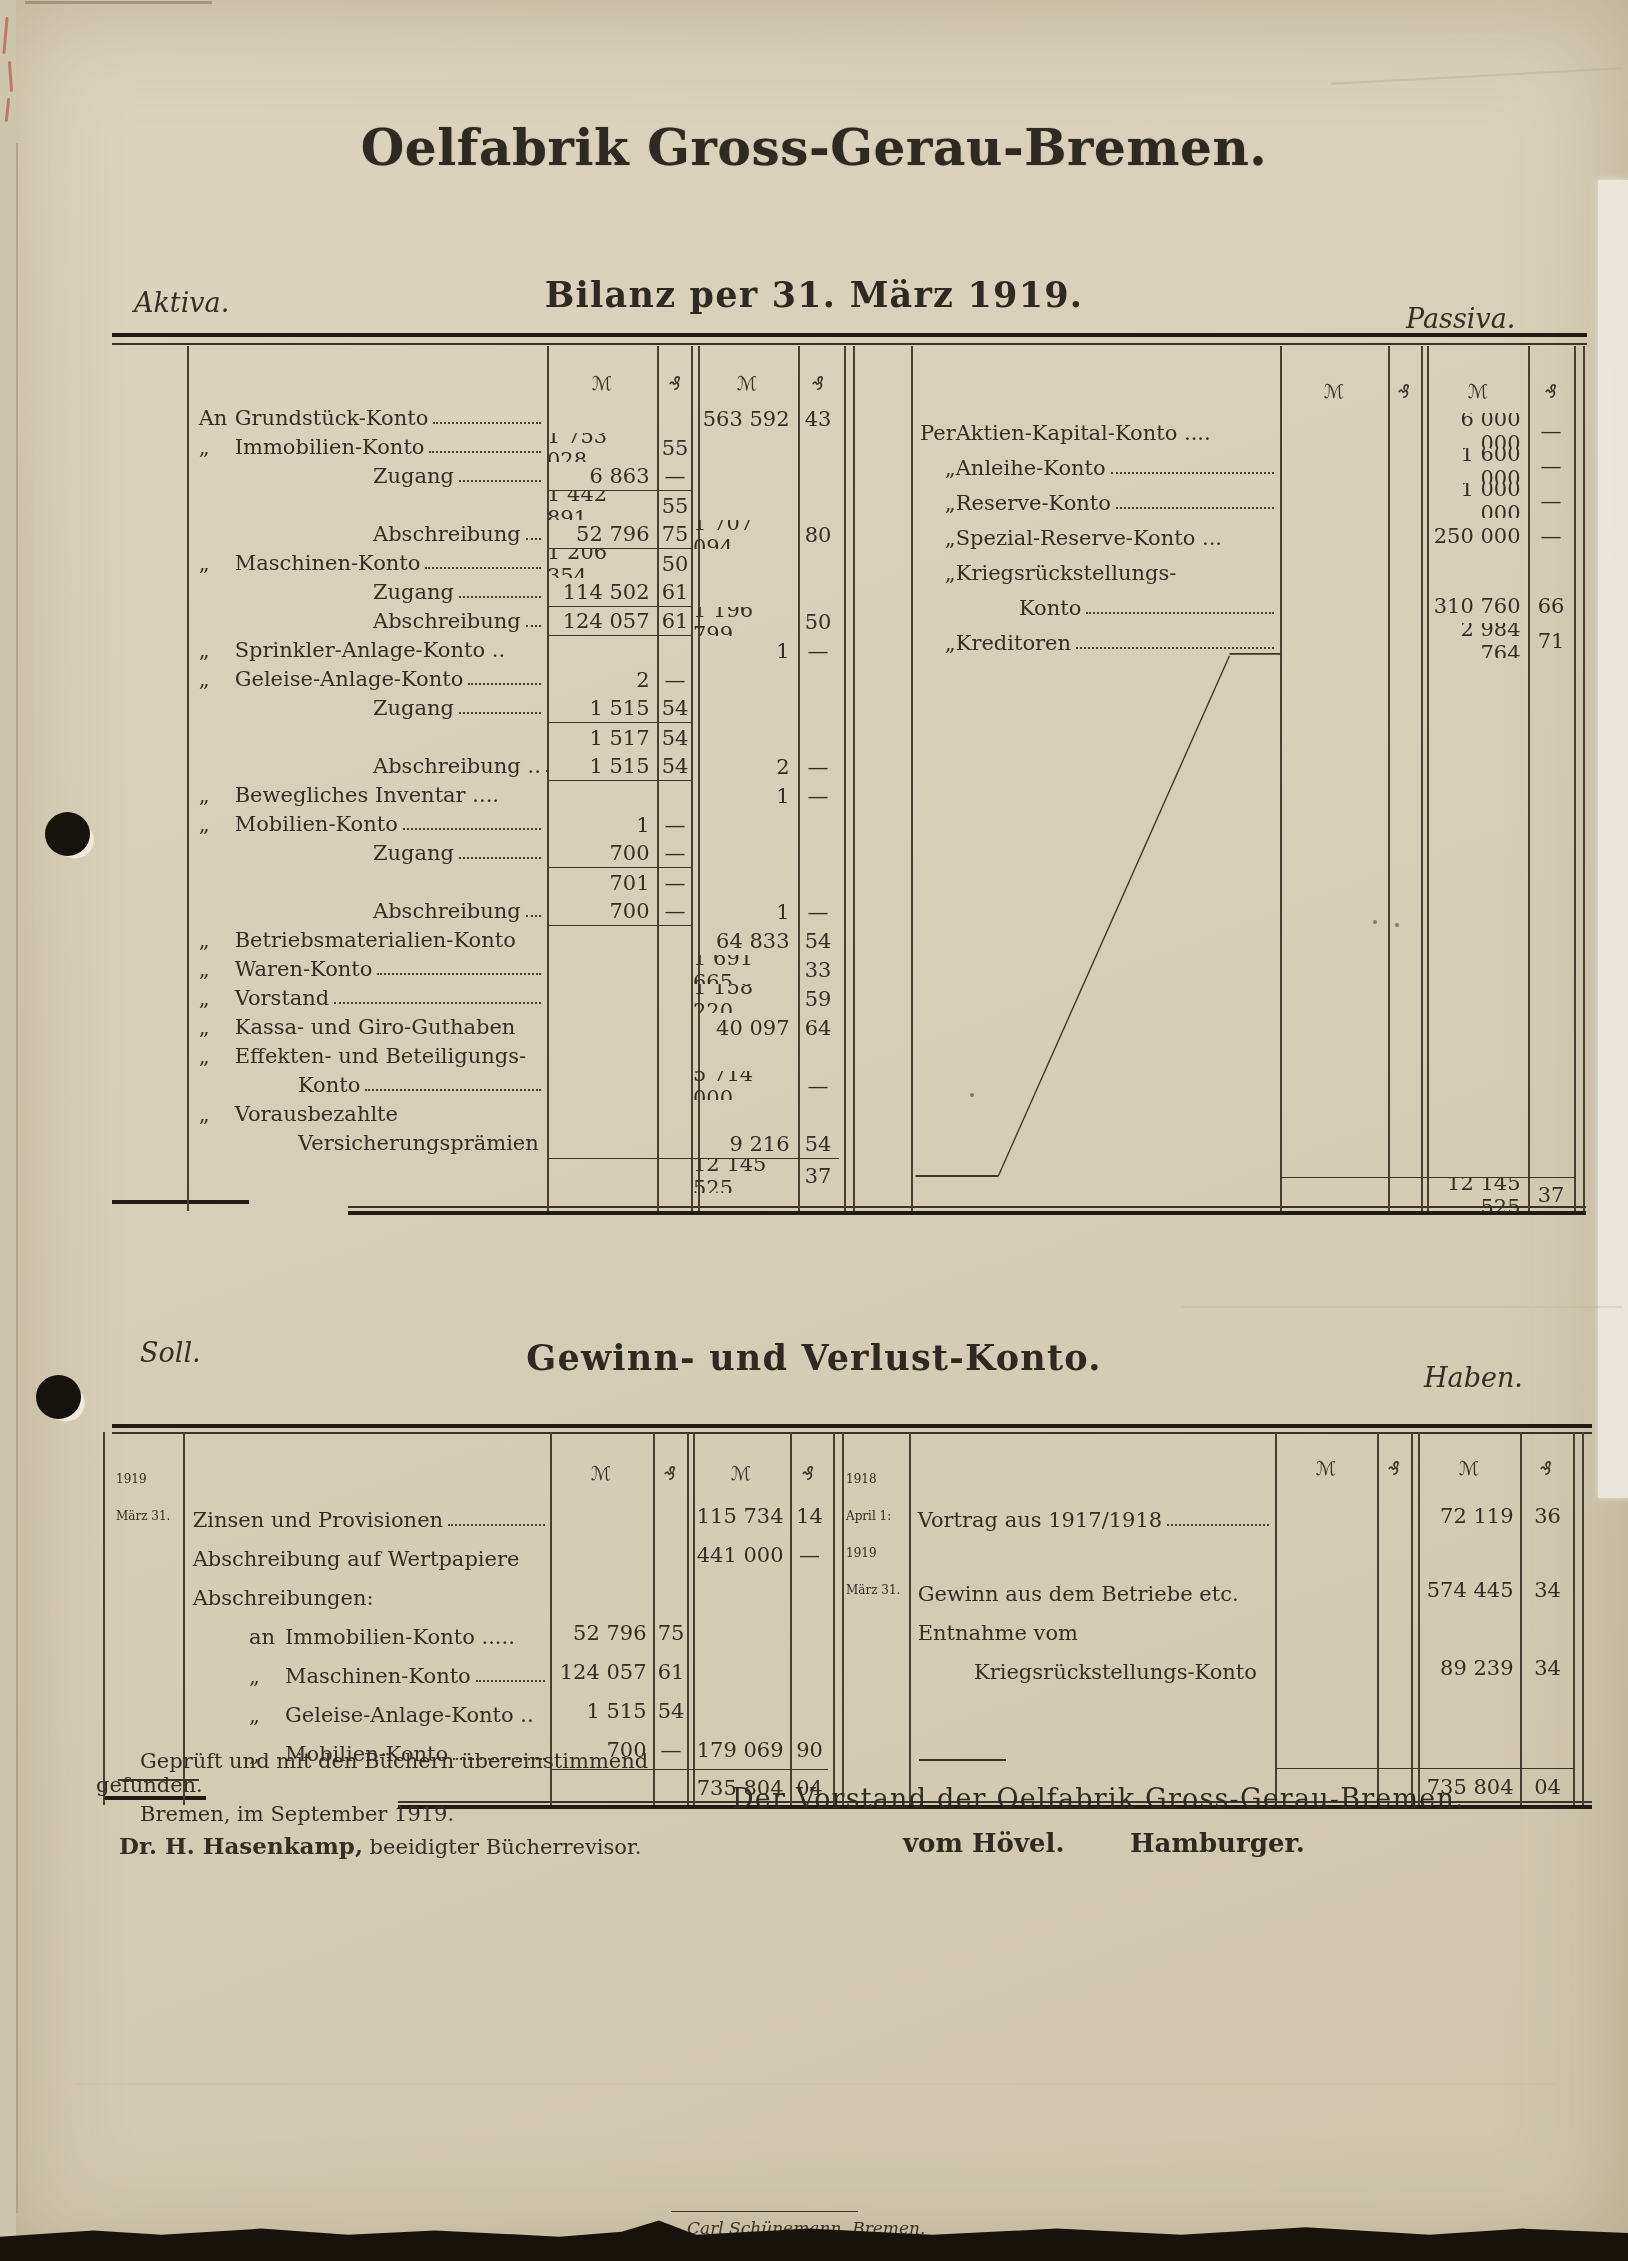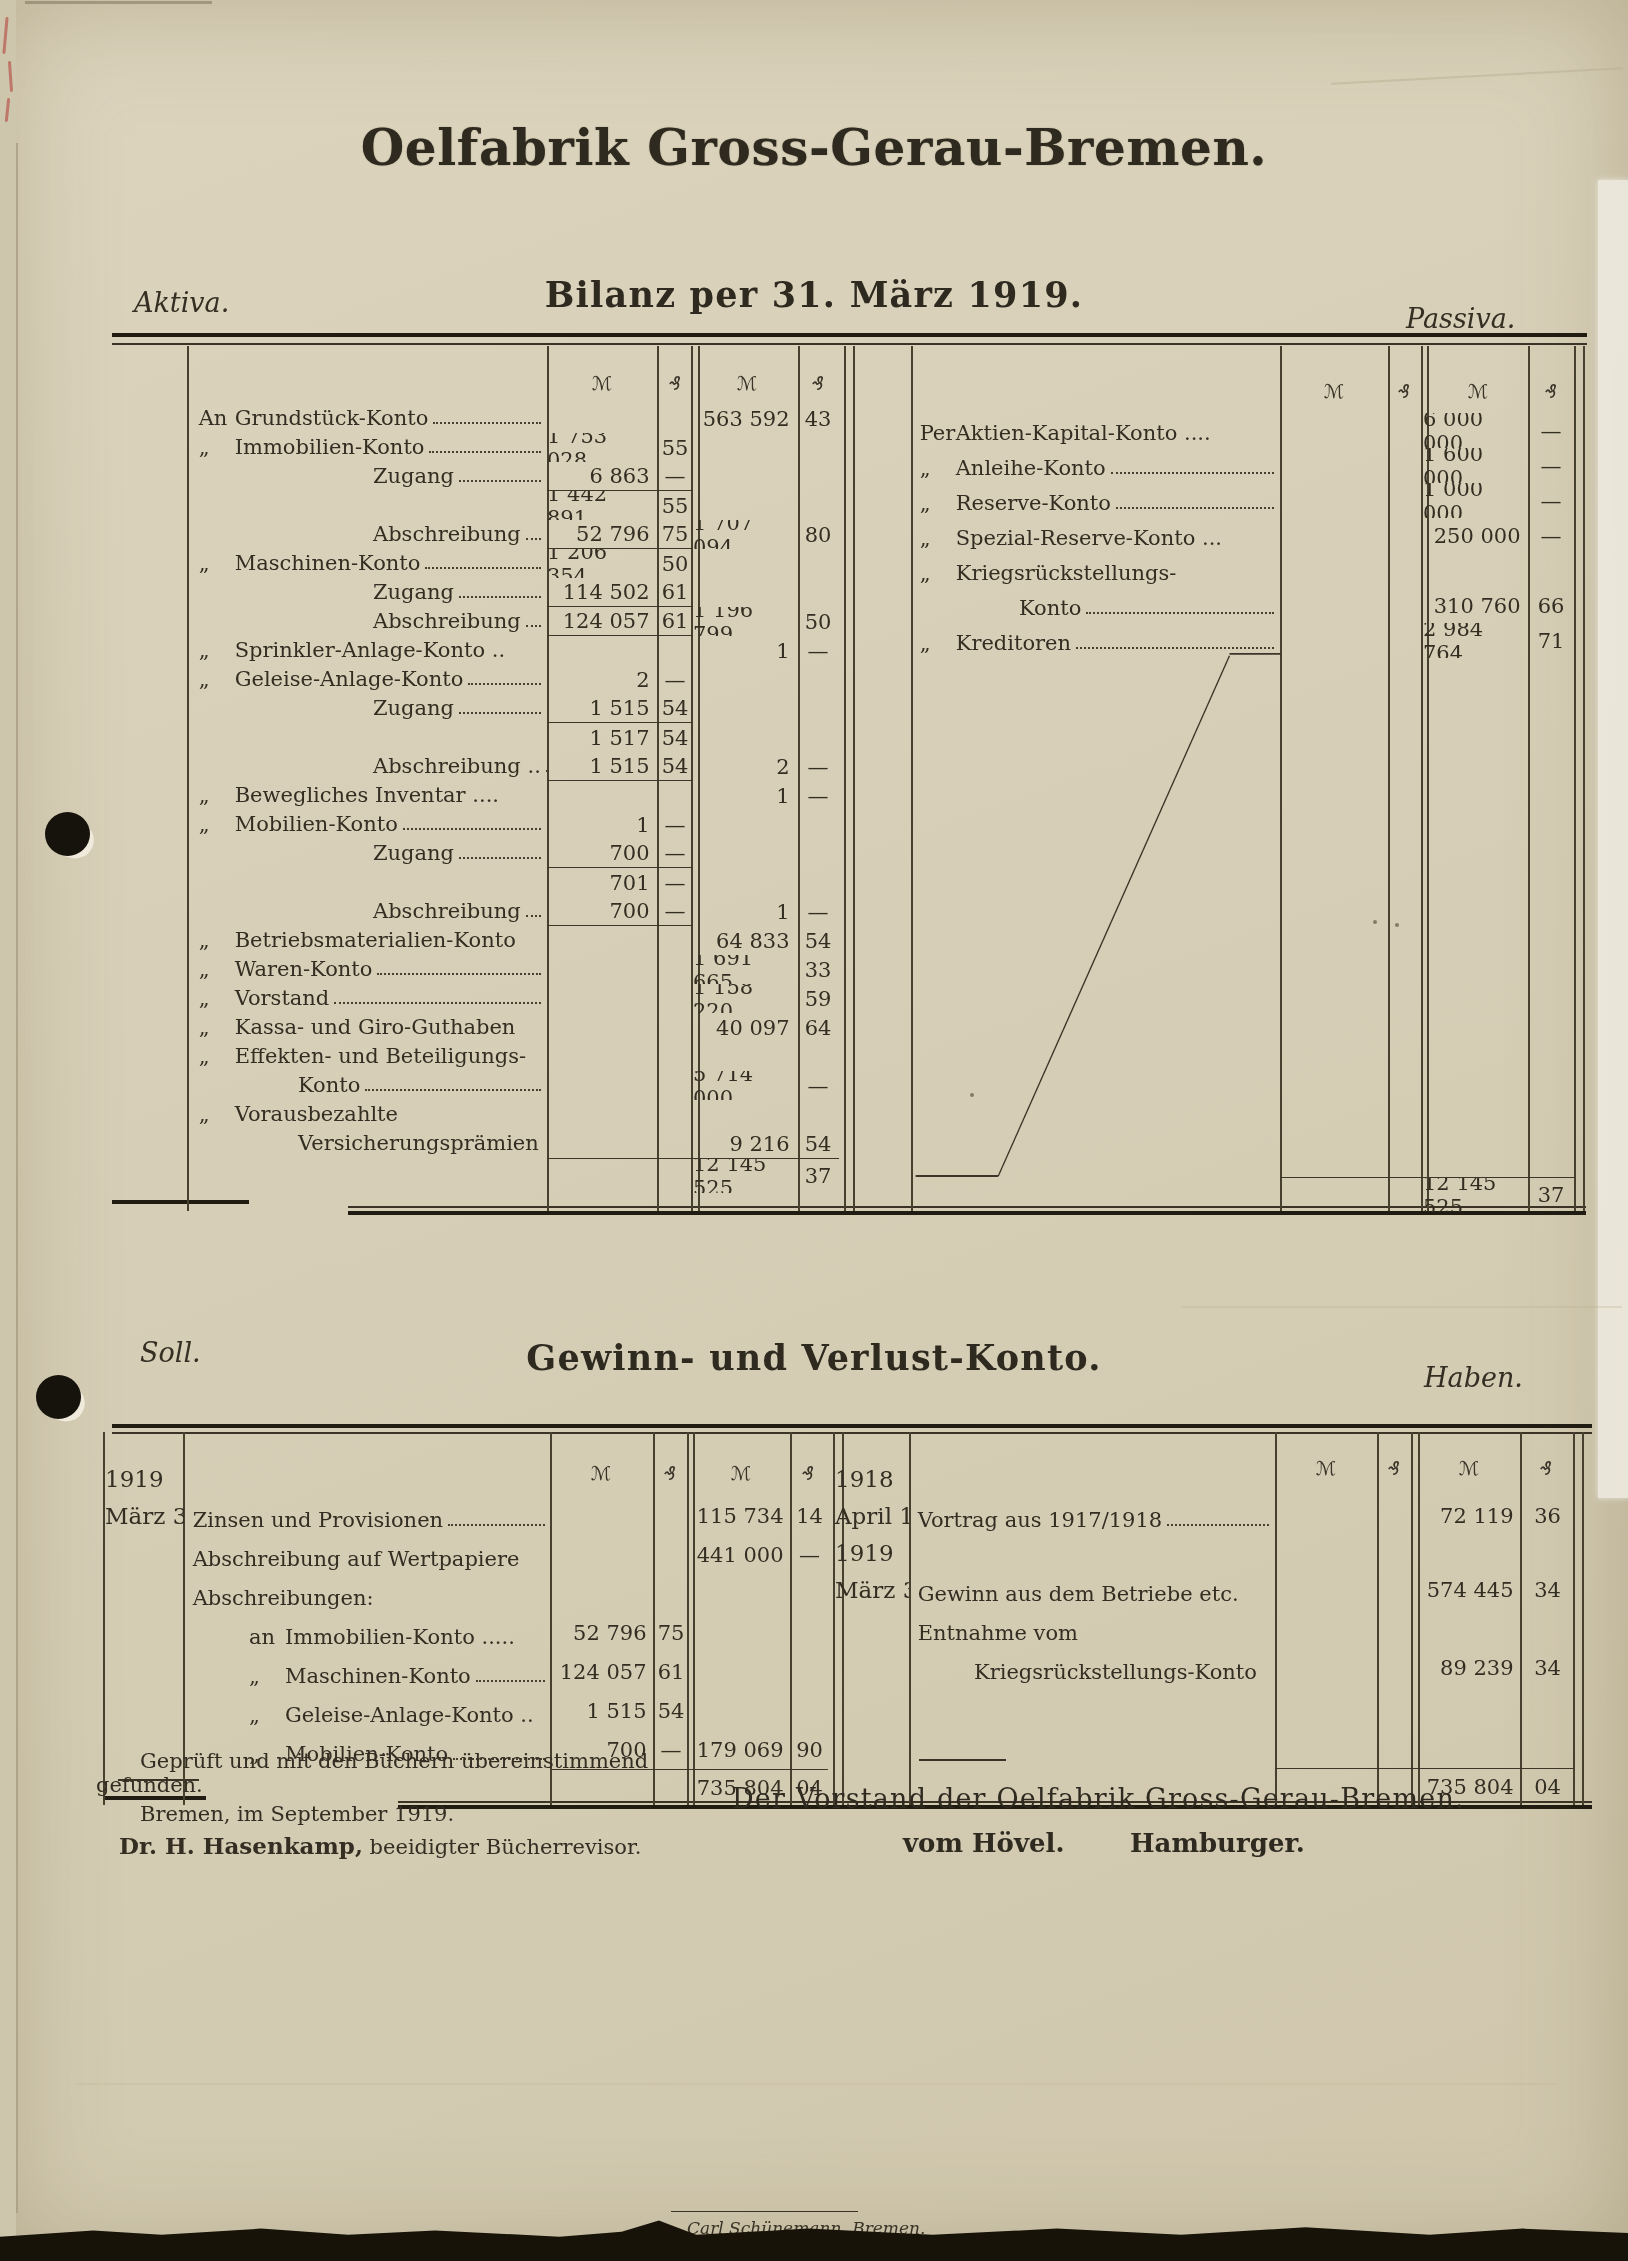--- a/index.html
+++ b/index.html
@@ -28,34 +28,34 @@
   .hr-heavy{height:4.4px;background:#211c12;}
   .hr-thin{height:1.6px;background:#3a3326;}
   .vr{width:1.6px;background:#48402f;}
   
   .cur{font-size:19px;font-style:italic;font-family:"DejaVu Sans","DejaVu Serif",sans-serif;
     color:#3a3328;transform:translateX(-50%);}
   
   .rows{position:absolute;}
   .trow{display:grid;}
   .rows.a .trow{grid-template-columns:357px 110px 36px 104px 42px;height:29px;}
-  .rows.p .trow{grid-template-columns:369px 108px 35px 105px 46px;height:35px;}
+  .rows.p .trow{grid-template-columns:369px 108px 35px 105px 46px;height:35px;text-align:right;}
   .rows.s .trow{grid-template-columns:81px 367px 103px 34px 103px 37px;height:39px;}
   .rows.h .trow{grid-template-columns:76px 366px 103px 37px 106px 53px;height:39px;}
   .c{display:flex;align-items:center;font-size:21px;color:#332d22;overflow:hidden;}
   .num{justify-content:flex-end;padding-right:7.5px;}
   .sp,.mp{justify-content:center;padding-right:0;}
   .desc{padding-left:8.7px;align-items:flex-end;padding-bottom:3.1px;}
   .desc.i1{padding-left:65px;}
   .desc.i2{padding-left:108px;}
   .desc.i3{padding-left:183px;}
   .pre{flex:none;min-width:36px;}
   .lbl{white-space:nowrap;}
   .leader{flex:1 1 auto;min-width:11.2px;height:0;border-bottom:2.5px dotted #473f2f;margin:0 6.2px 6.2px 5px;}
-  .date{font-size:23px;justify-content:flex-start;padding-left:2px;white-space:nowrap;}
+  .date{font-size:12px;justify-content:flex-start;padding-left:13px;white-space:nowrap;}
   .ub{border-bottom:1.9px solid #3d3628;}
   .trow.total .num{border-top:1.9px solid #3d3628;}
   
   .foot{font-size:21px;color:#332d22;}
   .bold{font-weight:bold;}
   .board-head{font-size:27px;font-weight:normal;letter-spacing:1.2px;color:#2e2a20;}
   .board-sig{font-size:26px;font-weight:bold;color:#2e2a20;}
   .printer{font-size:17px;color:#3a3326;}
 </style>
 </head>

